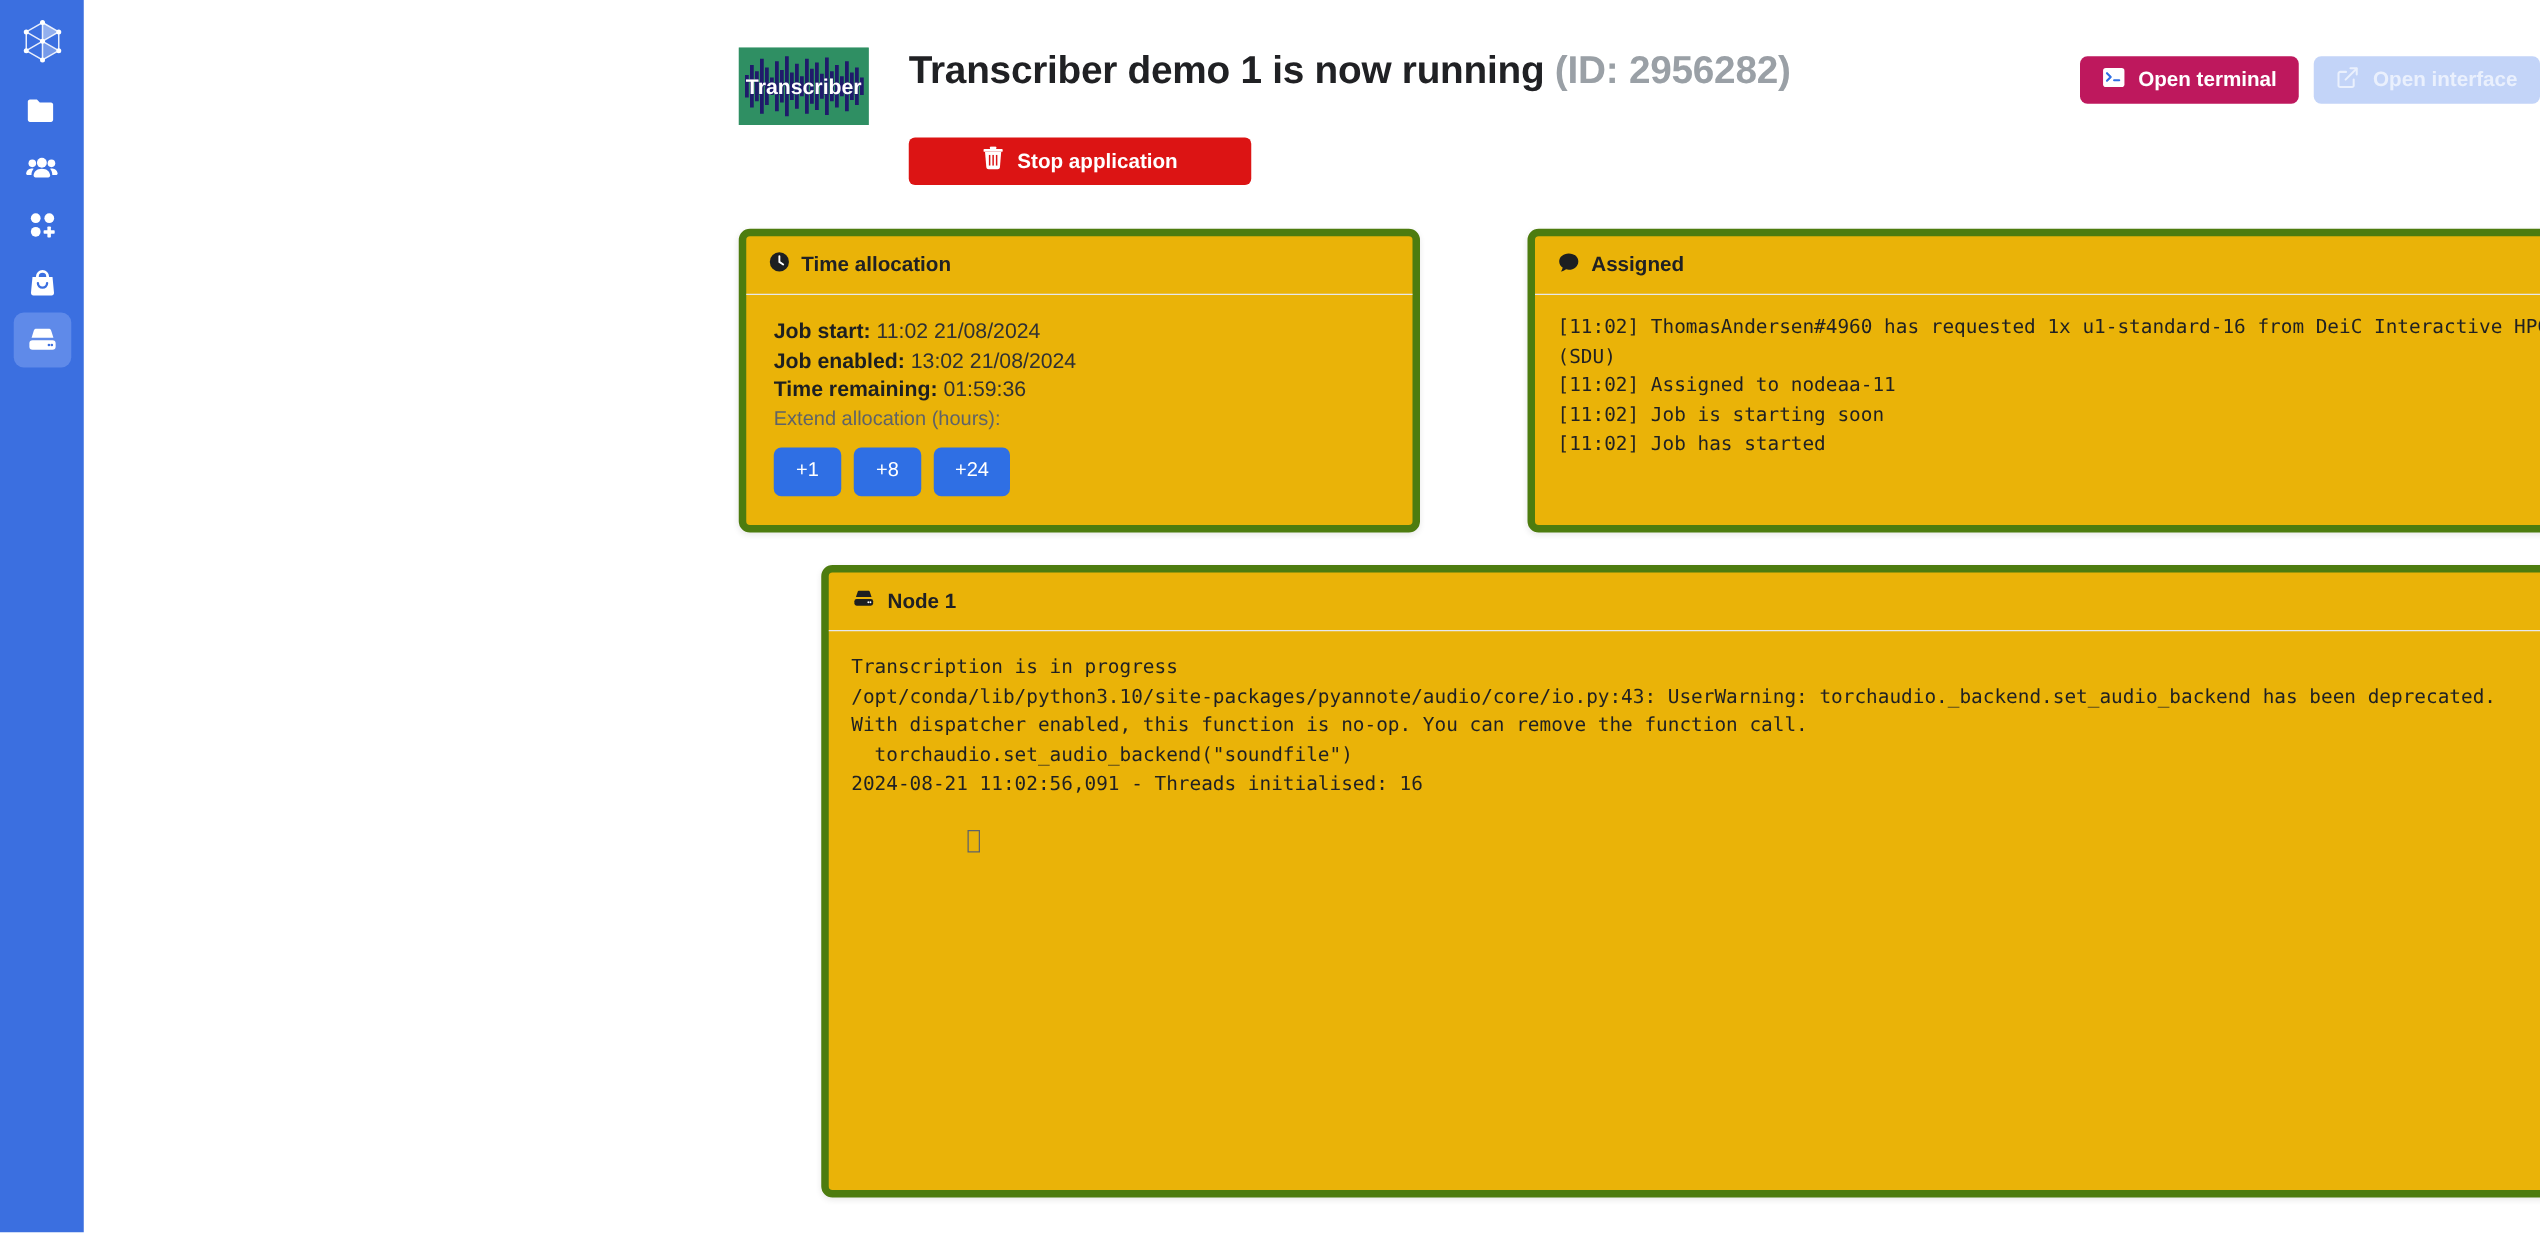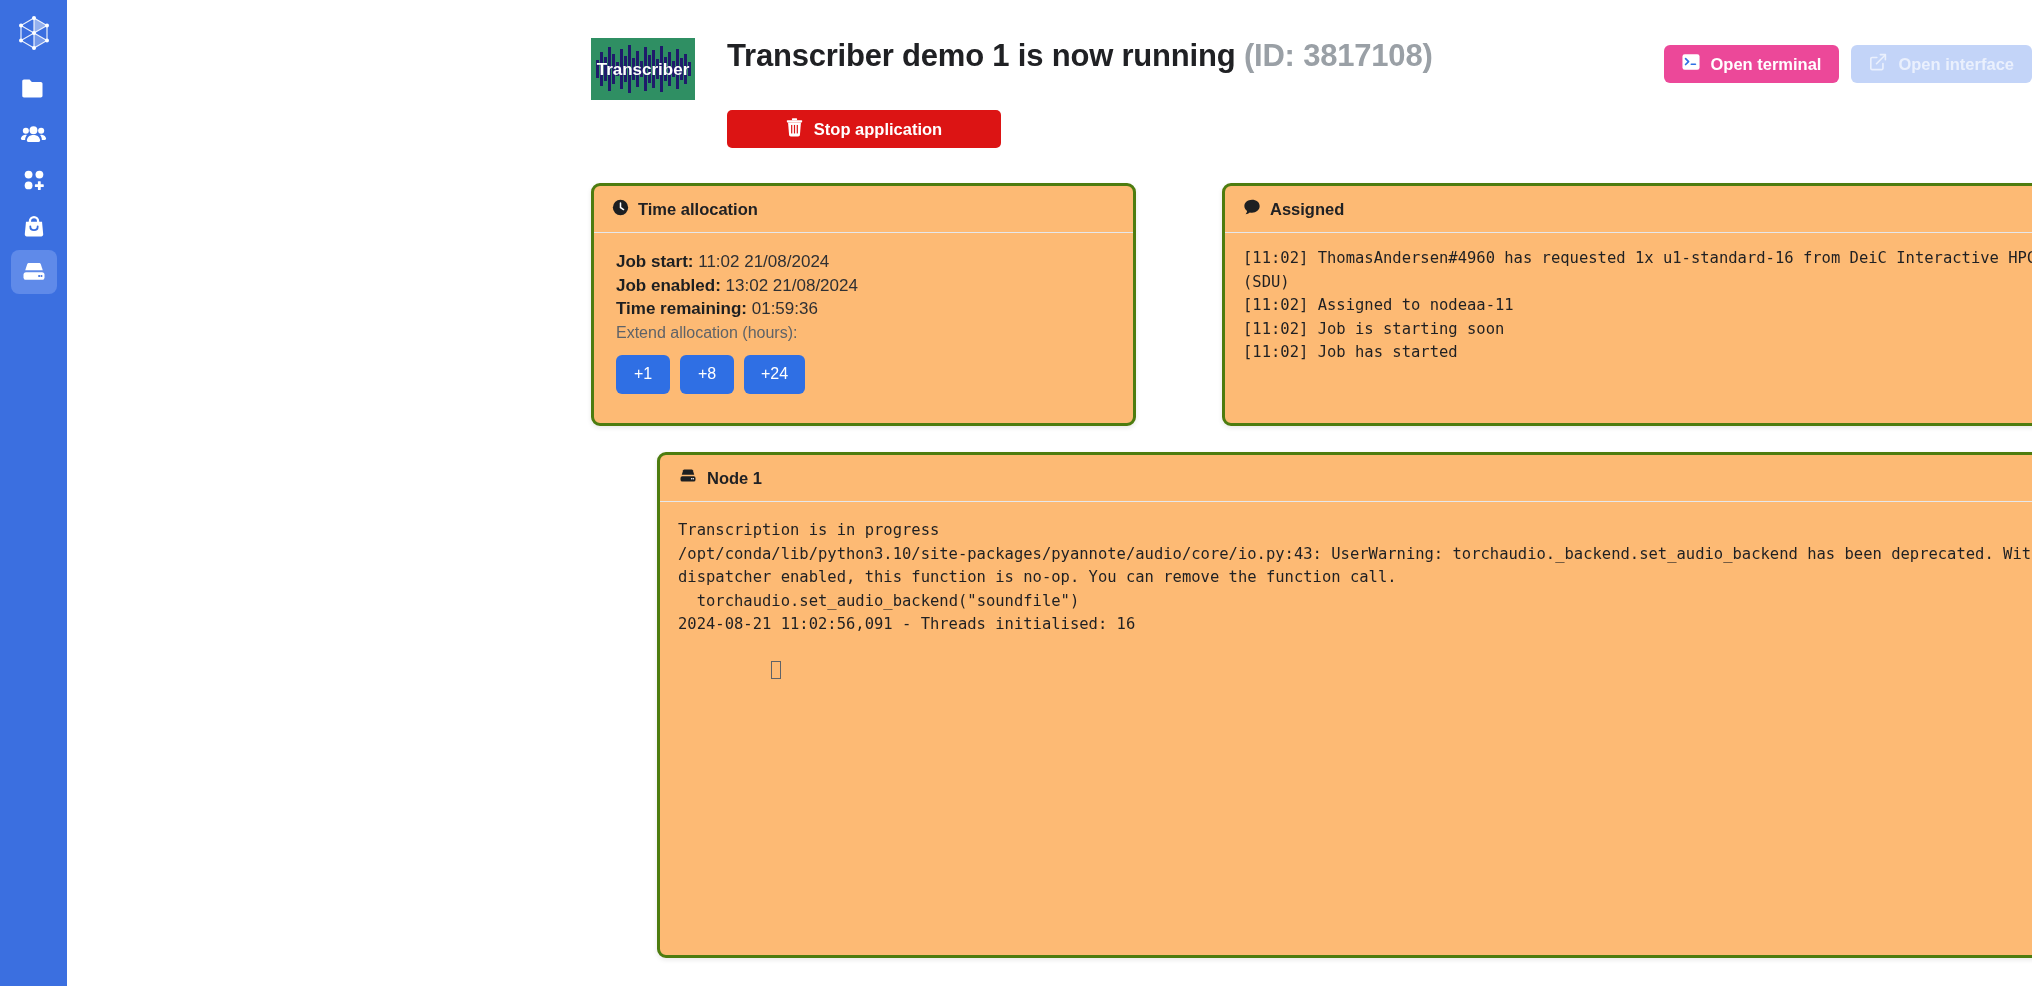--- a/index.html
+++ b/index.html
@@ -73,40 +73,40 @@
     padding: 0 30px;
   }
   .stop-btn svg { flex: 0 0 auto; }
 
   .header-actions {
     position: absolute; right: 0px; top: 45px;
     display: flex; align-items: center; gap: 12px;
   }
   .btn-primary {
     height: 38px; padding: 0 18px;
-    background: #ec4899; border: none; border-radius: 6px;
+    background: #be185d; border: none; border-radius: 6px;
     color: #fff; font-size: 16.5px; font-weight: bold;
     font-family: "Liberation Sans", sans-serif;
     display: flex; align-items: center; gap: 11px;
     cursor: pointer; white-space: nowrap;
   }
   .btn-disabled {
     height: 38px; padding: 12px 18px;
     background: #c3d4f8; border: none; border-radius: 6px;
     color: #eaf0fd; font-size: 16.5px; font-weight: bold;
     font-family: "Liberation Sans", sans-serif;
     display: flex; align-items: center; gap: 11px;
     cursor: default; white-space: nowrap;
   }
 
   
   .card {
     position: absolute;
-    background: #fdba74;
-    border: 3px solid #4d7c0f;
+    background: #eab308;
+    border: 6px solid #4d7c0f;
     border-radius: 9px;
     box-shadow: 0 2px 5px rgba(0,0,0,0.09);
   }
   .card-head {
     height: 47px;
     border-bottom: 1px solid #e6e8eb;
     display: flex; align-items: center; gap: 9px;
     padding: 0 18px;
     font-size: 16.5px; font-weight: bold; color: #202124;
   }
@@ -284,21 +284,21 @@
             <rect x="93" y="16" width="3" height="30"></rect>
             <rect x="97" y="24" width="3" height="14"></rect>
           </g>
           <text x="52" y="37" text-anchor="middle" font-family="Liberation Sans, sans-serif" font-size="17" font-weight="bold" fill="#ffffff" stroke="#1f1b6b" stroke-width="0.6" paint-order="stroke">Transcriber</text>
         </svg>
       </div>
 
       <div class="title-block">
         <div class="title">
           <span>Transcriber demo 1 is now running</span>
-          <span class="jobid">(ID: 3817108)</span>
+          <span class="jobid">(ID: 2956282)</span>
         </div>
       </div>
 
       <button class="stop-btn">
         <span>
           <svg width="17" height="19" viewBox="0 0 20 22" fill="#ffffff">
             <path d="M2.4 5.2h15.2l-1.2 14.4c-.1 1.1-1 1.9-2.1 1.9H5.7c-1.1 0-2-.8-2.1-1.9L2.4 5.2z"></path>
             <rect x="1" y="2.4" width="18" height="2.6" rx="0.8"></rect>
             <rect x="7" y="0" width="6" height="2.6" rx="0.8"></rect>
             <g fill="#dc1414">

